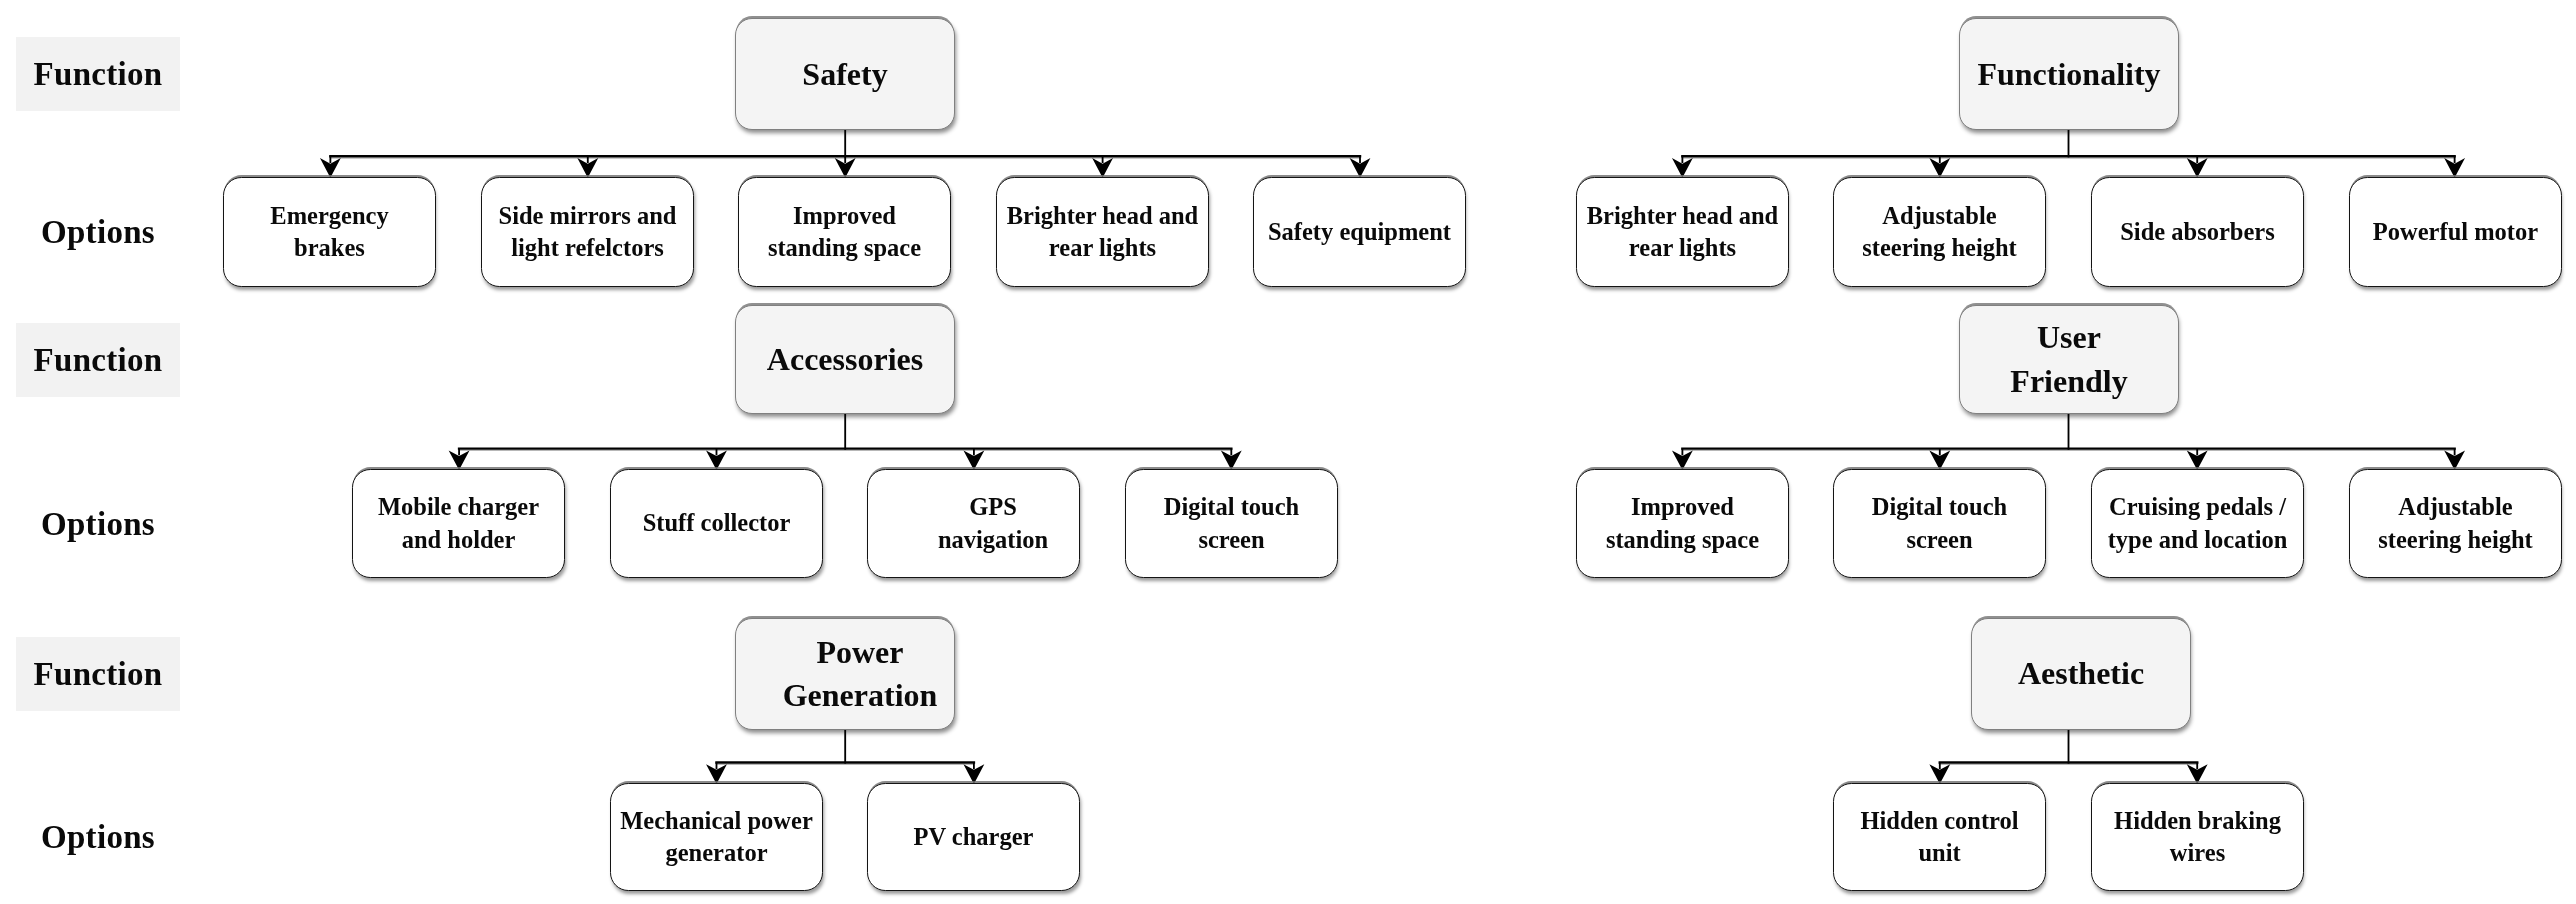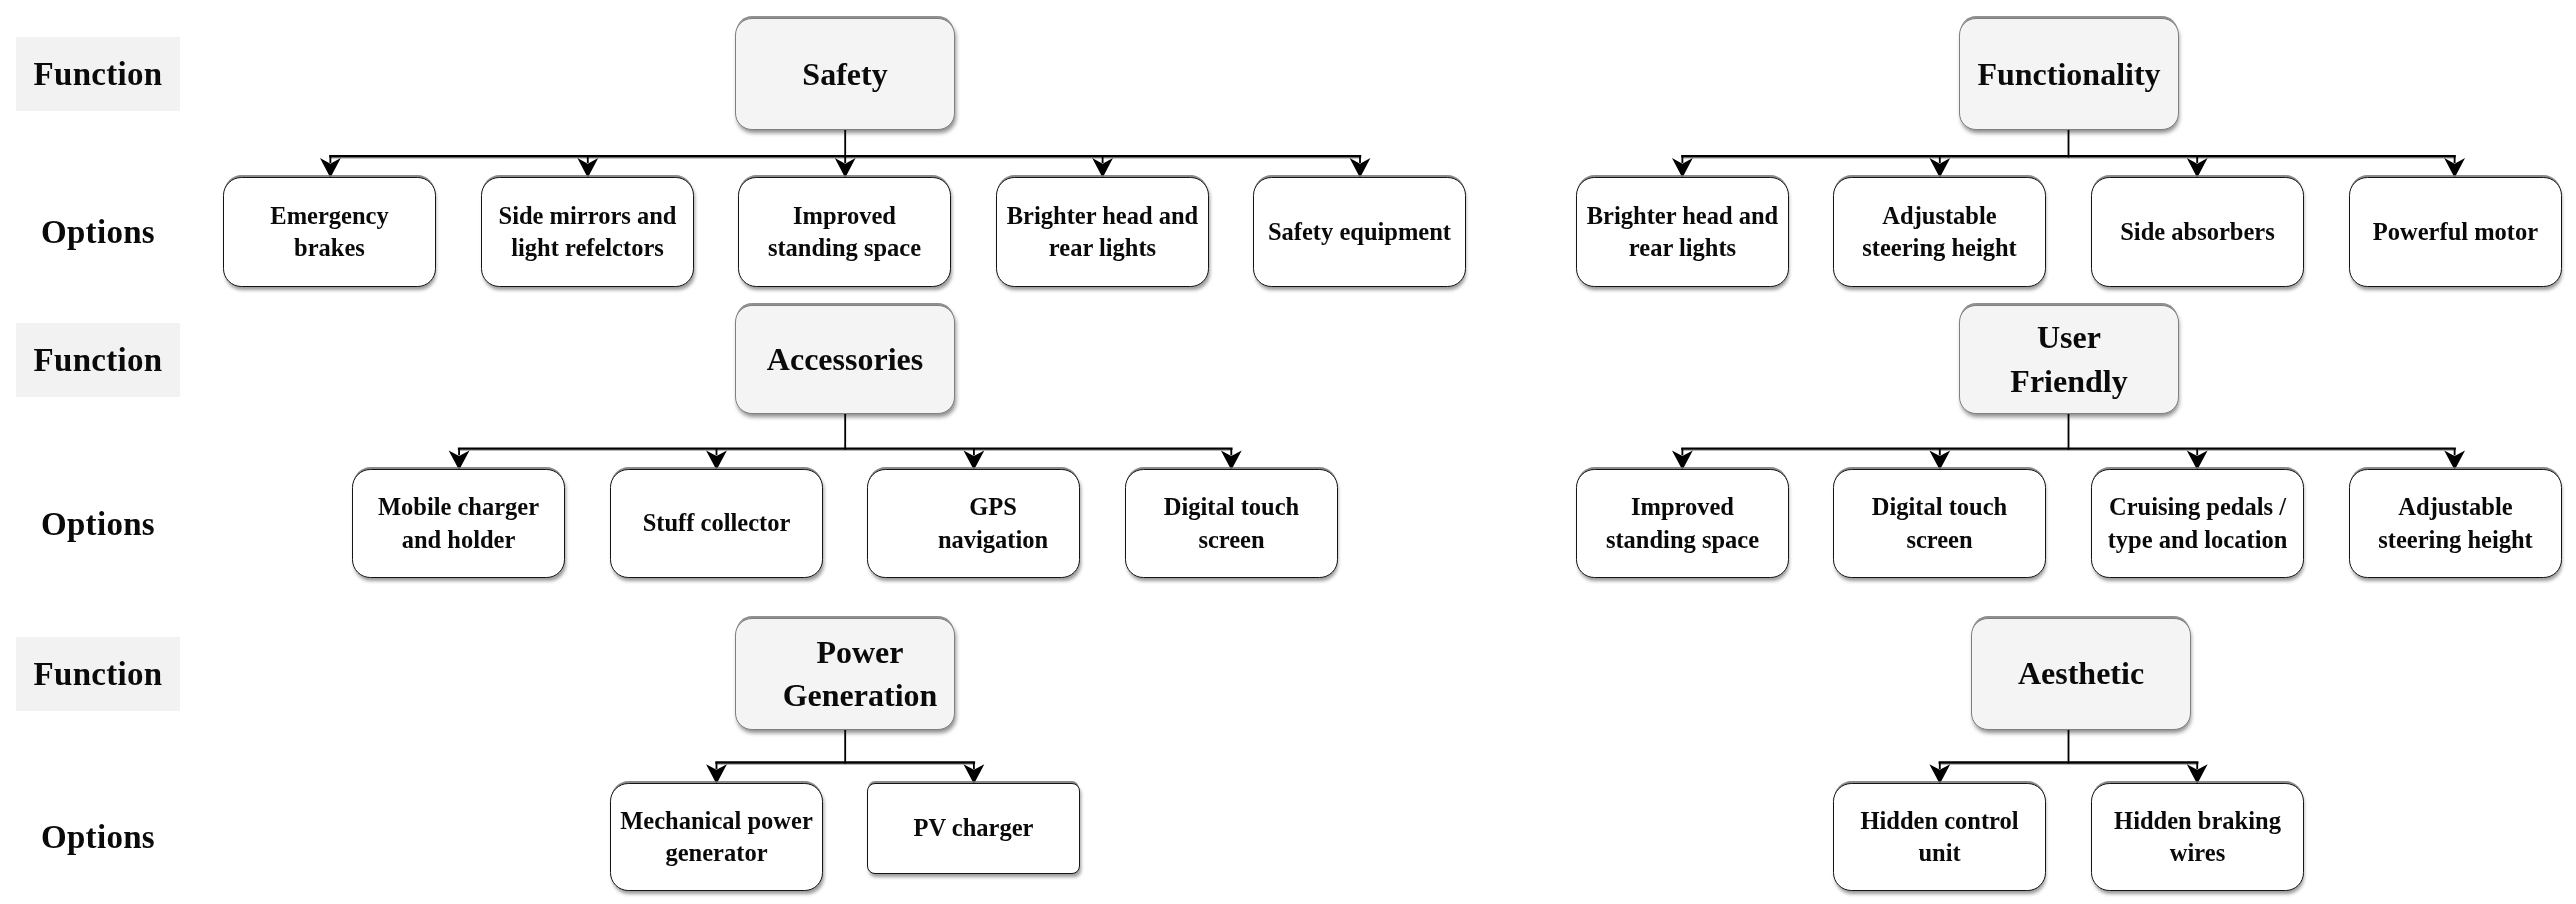--- a/index.html
+++ b/index.html
@@ -165,21 +165,21 @@
       <div class="node option-box" style="left: 1833px; top: 469px; width: 213px; height: 109px;">Digital touch
 screen</div>
       <div class="node option-box" style="left: 2091px; top: 469px; width: 213px; height: 109px;">Cruising pedals /
 type and location</div>
       <div class="node option-box" style="left: 2349px; top: 469px; width: 213px; height: 109px;">Adjustable
 steering height</div>
       <div class="node root-box" style="left: 735px; top: 618px; width: 220px; height: 112px; padding-left: 30px;">Power
 Generation</div>
       <div class="node option-box" style="left: 610px; top: 783px; width: 213px; height: 108px;">Mechanical power
 generator</div>
-      <div class="node option-box" style="left: 867px; top: 783px; width: 213px; height: 91px; border-radius: 8px;">PV charger</div>
+      <div class="node option-box" style="left: 867px; top: 783px; width: 213px; height: 108px;">PV charger</div>
       <div class="node root-box" style="left: 1959px; top: 618px; width: 220px; height: 112px; margin-left: 12px;">Aesthetic</div>
       <div class="node option-box" style="left: 1833px; top: 783px; width: 213px; height: 108px;">Hidden control
 unit</div>
       <div class="node option-box" style="left: 2091px; top: 783px; width: 213px; height: 108px;">Hidden braking
 wires</div>
     </div>
 </div>
 
 
 </body></html>

